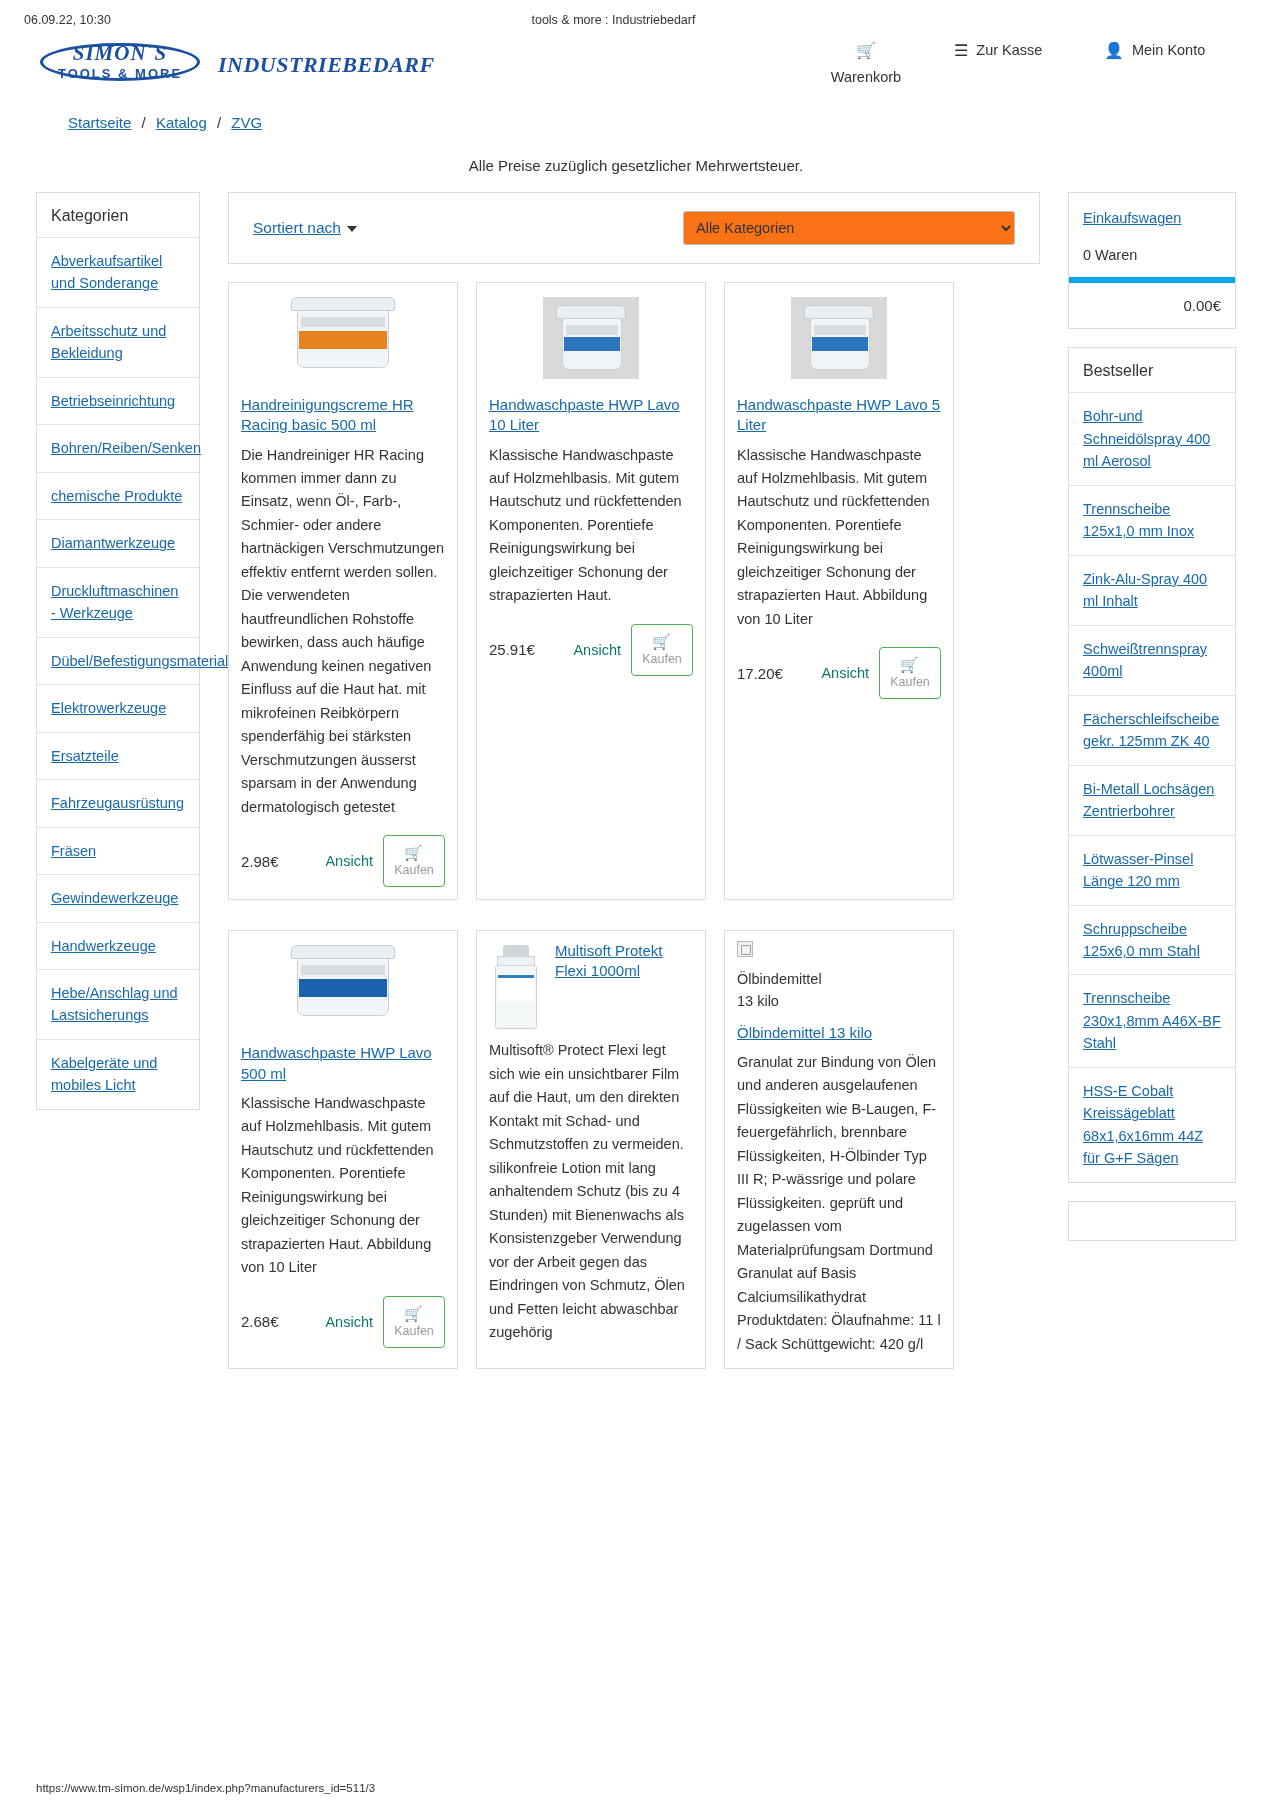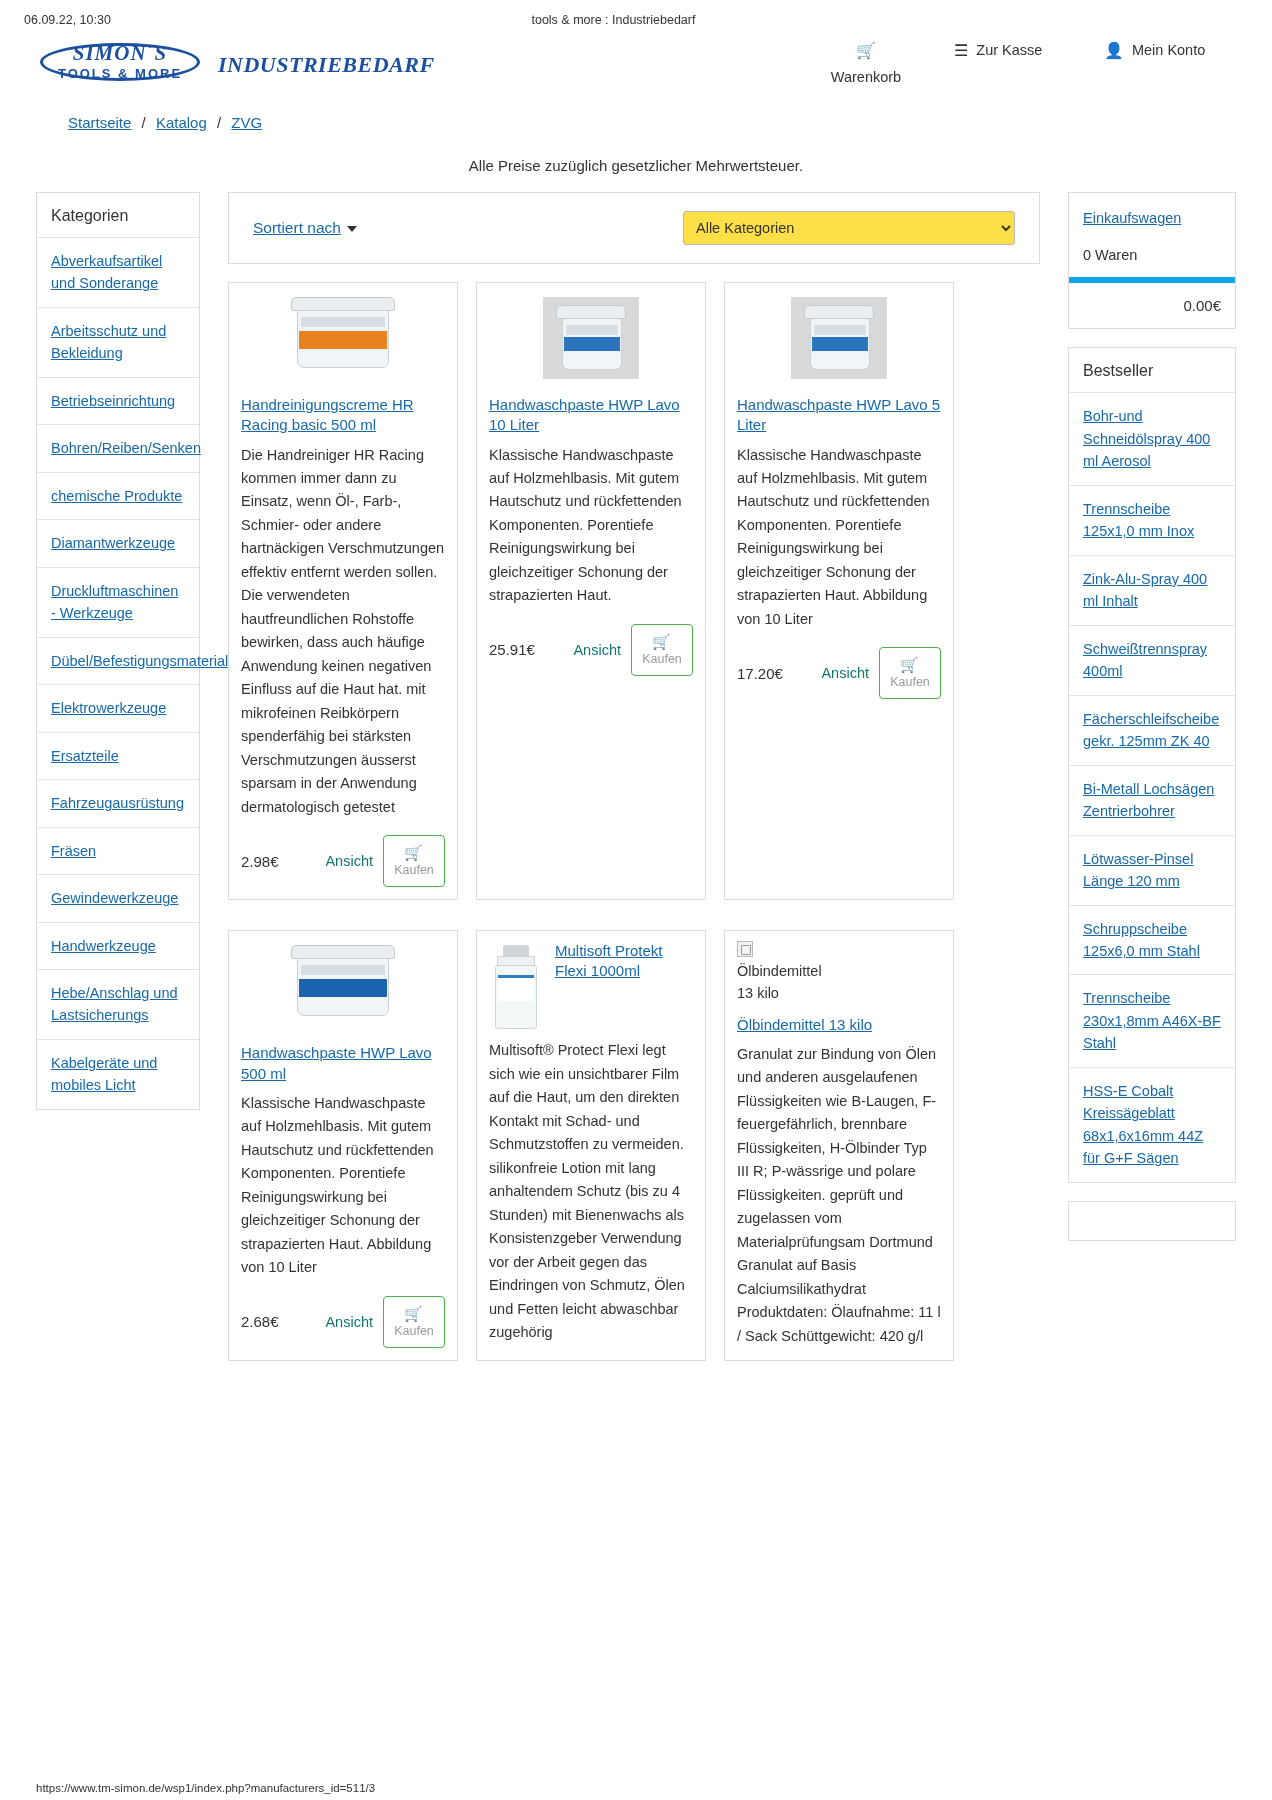--- a/index.html
+++ b/index.html
@@ -121,21 +121,21 @@
   .sortbar {
     border: 1px solid #dcdcdc; background: #fff;
     display: flex; align-items: center; gap: 24px;
     padding: 18px 24px; margin-bottom: 18px;
   }
   .sort-link { font-size: 15.5px; color: #1769aa; text-decoration: underline; cursor: pointer; }
   .caret { display: inline-block; margin-left: 6px; border-left: 5px solid transparent; border-right: 5px solid transparent; border-top: 6px solid #333; vertical-align: middle; }
   .select-wrap { margin-left: auto; width: 332px; }
   select.cat-select {
     width: 100%; height: 34px; font-size: 14.5px; padding: 0 8px;
-    border: 1px solid #b9b9b9; border-radius: 3px; background: #fde047; color: #333;
+    border: 1px solid #b9b9b9; border-radius: 3px; background: #f97316; color: #333;
     font-family: "Liberation Sans", sans-serif;
   }
 
   
   .grid { display: flex; flex-wrap: wrap; gap: 18px; }
   .card {
     width: 230px; border: 1px solid #dcdcdc; background: #fff;
     padding: 10px 12px 12px 12px;
     display: flex; flex-direction: column;
   }
@@ -385,21 +385,21 @@
             <div class="inline-title">
               <a href="#">Multisoft Protekt Flexi 1000ml</a>
             </div>
           </div>
           <div class="prod-desc" style="margin-top:10px">Multisoft® Protect Flexi legt sich wie ein unsichtbarer Film auf die Haut, um den direkten Kontakt mit Schad- und Schmutzstoffen zu vermeiden. silikonfreie Lotion mit lang anhaltendem Schutz (bis zu 4 Stunden) mit Bienenwachs als Konsistenzgeber Verwendung vor der Arbeit gegen das Eindringen von Schmutz, Ölen und Fetten leicht abwaschbar zugehörig</div>
         </div>
 
         <div class="card row2">
           <div>
             <span class="broken-img"></span>
-            <div style="font-size:14.5px;line-height:1.5;margin-top:0">
+            <div style="font-size:14.5px;line-height:1.5;margin-top:8px">
               <span>Ölbindemittel</span><br>
               <span>13 kilo</span>
             </div>
           </div>
           <div class="prod-title"><a href="#">Ölbindemittel 13 kilo</a></div>
           <div class="prod-desc">Granulat zur Bindung von Ölen und anderen ausgelaufenen Flüssigkeiten wie B-Laugen, F-feuergefährlich, brennbare Flüssigkeiten, H-Ölbinder Typ III R; P-wässrige und polare Flüssigkeiten. geprüft und zugelassen vom Materialprüfungsam Dortmund Granulat auf Basis Calciumsilikathydrat Produktdaten: Ölaufnahme: 11 l / Sack Schüttgewicht: 420 g/l</div>
         </div>
 
       </div>
     </div>

